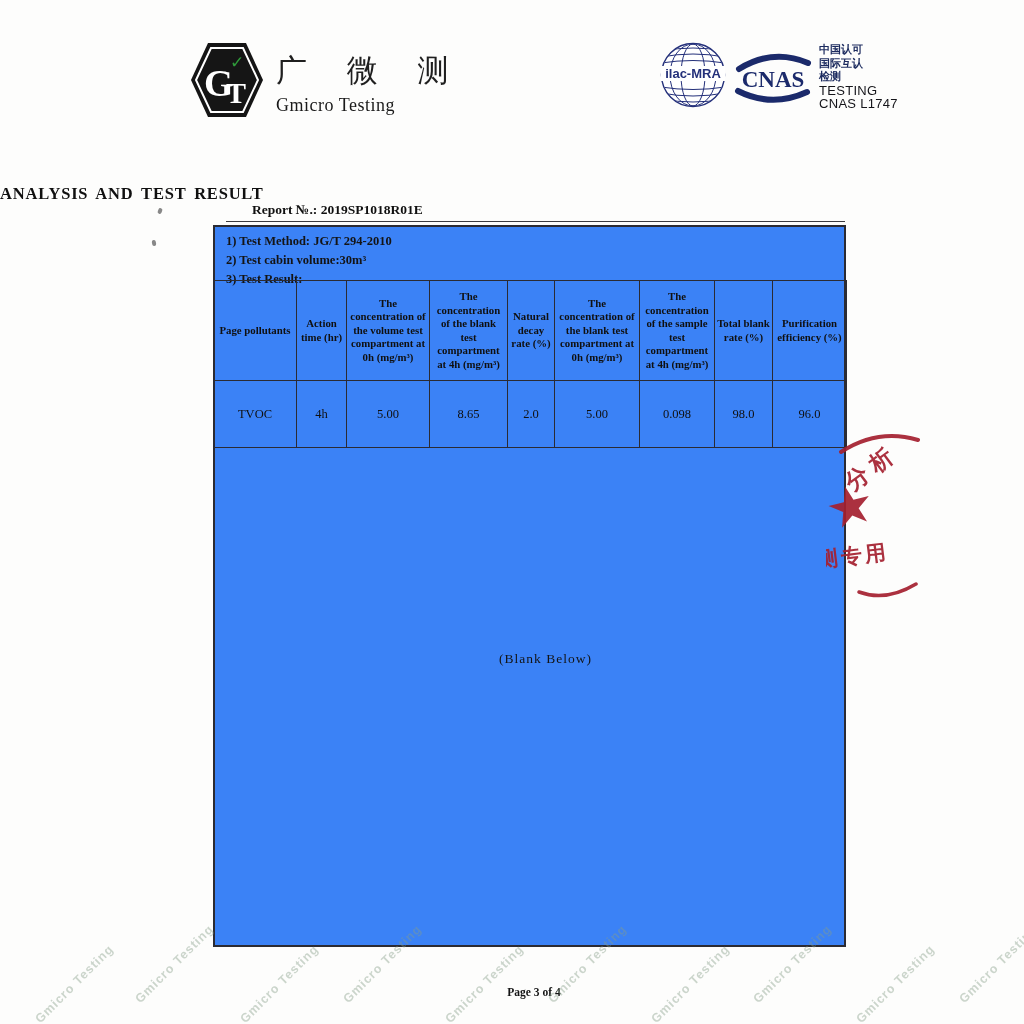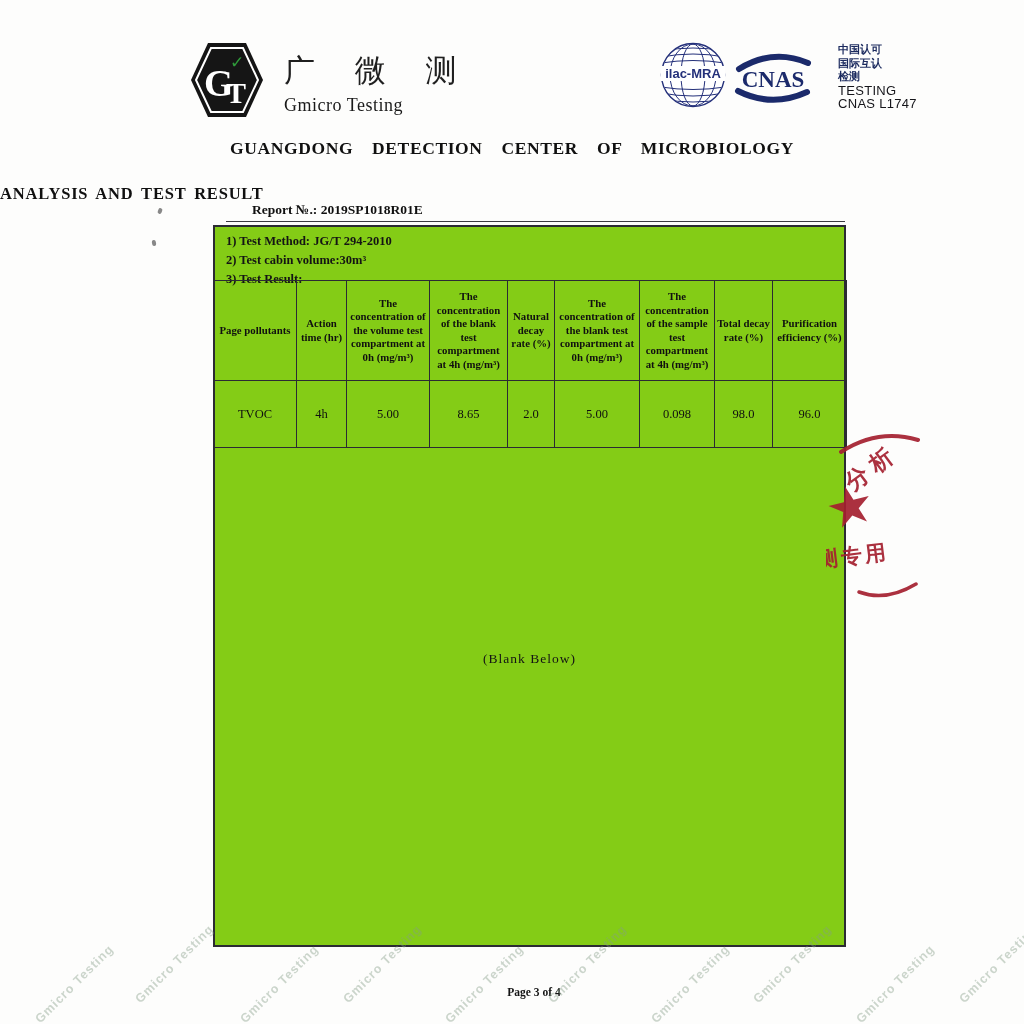--- a/index.html
+++ b/index.html
@@ -3,54 +3,54 @@
 <meta charset="utf-8">
 <style>
   * { margin:0; padding:0; box-sizing:border-box; }
   html,body { width:1024px; height:1024px; }
   body { font-family:"Liberation Serif", serif; background:#f6f6f4; }
   .page { position:relative; width:1024px; height:1024px; background:#fdfdfc; overflow:hidden; color:#151515; }
 
   
   .gt-block { position:absolute; left:188px; top:40px; display:flex; align-items:flex-start; }
   .gt-hex { width:78px; height:80px; }
-  .gt-names { margin-left:18px; padding-top:10px; }
+  .gt-names { margin-left:10px; padding-top:10px; }
   .gt-cn { font-size:31px; letter-spacing:16px; color:#1f1f1f; font-weight:500; white-space:nowrap; font-family:"Liberation Serif", serif; }
   .gt-en { font-size:18px; color:#1a1a1a; margin-top:3px; letter-spacing:0.5px; }
 
   .right-logos { position:absolute; left:658px; top:38px; display:flex; align-items:flex-start; }
   .ilac-svg { width:70px; height:70px; margin-top:2px; }
   .cnas-svg { width:82px; height:58px; margin-left:4px; margin-top:10px; }
-  .accred { margin-left:24px; margin-top:5px; font-family:"Liberation Sans", sans-serif; line-height:13.5px; }
+  .accred { margin-left:5px; margin-top:5px; font-family:"Liberation Sans", sans-serif; line-height:13.5px; }
   .accred .cn { font-size:11px; font-weight:bold; color:#1b2a5e; }
   .accred .en { font-size:13px; font-weight:normal; color:#15151a; letter-spacing:0.3px; }
 
   
   .org-title { position:absolute; left:0; top:138px; width:100%; text-align:center;
     font-size:17.5px; font-weight:bold; word-spacing:14px; letter-spacing:0.6px; color:#101010; }
   .doc-title { position:absolute; left:0; top:184px; width:100%; text-align:left;
     font-size:16.5px; font-weight:bold; letter-spacing:0.8px; word-spacing:3px; color:#101010; }
   .report-no { position:absolute; left:252px; top:202px; font-size:13.5px; font-weight:bold; color:#101010; }
   .report-underline { position:absolute; left:226px; top:221px; width:619px; border-top:1.5px solid #3a3a40; }
 
   
   .outer-box { position:absolute; left:213px; top:225px; width:633px; height:722px;
-    border:2px solid #2b2b33; background:#84cc16; }
+    border:2px solid #2b2b33; background:#3b82f6; }
   .notes { position:absolute; left:11px; top:5px; font-size:12.5px; font-weight:bold; line-height:19px; color:#141414; }
   .notes div { white-space:nowrap; }
 
   table.results { position:absolute; left:-2px; top:53px; border-collapse:collapse; table-layout:fixed; width:633px; }
   table.results th, table.results td { border:1.4px solid #2b2b33; text-align:center; vertical-align:middle; padding:1px 2px; }
   table.results th { font-size:10.8px; font-weight:bold; line-height:13.5px; color:#101010; }
   table.results td { font-size:12.5px; color:#101010; }
   tr.hdr { height:100px; }
   tr.datarow1 { height:69px; }
   tr.datarow2 { height:67px; }
 
-  .blank-below { position:absolute; left:0; top:424px; width:100%; text-align:center; font-size:13.5px; color:#141414; letter-spacing:1px; }
+  .blank-below { position:absolute; left:16px; top:424px; width:100%; text-align:center; font-size:13.5px; color:#141414; letter-spacing:1px; }
 
   
   .stamp { position:absolute; left:826px; top:420px; width:94px; height:186px; overflow:hidden; z-index:5; opacity:0.92; }
   .stamp-svg { position:absolute; left:0; top:0; }
   .stamp-upper { position:absolute; left:16px; top:32px; font-size:23px; font-weight:bold; color:#a52030;
     transform:rotate(-37deg); letter-spacing:7px; white-space:nowrap; }
   .stamp-lower { position:absolute; left:-9px; top:122px; font-size:21px; font-weight:bold; color:#a52030;
     transform:rotate(-7deg); letter-spacing:3px; white-space:nowrap; }
   .stamp-star { position:absolute; left:0px; top:60px; font-size:54px; color:#a52030;
     font-family:"DejaVu Sans", sans-serif; transform:rotate(-14deg); line-height:54px; }
@@ -110,21 +110,20 @@
     </svg>
     <div class="accred">
       <div class="cn">中国认可</div>
       <div class="cn">国际互认</div>
       <div class="cn">检测</div>
       <div class="en">TESTING</div>
       <div class="en">CNAS L1747</div>
     </div>
   </div>
 
-  <div class="org-title">GUANGDONG DETECTION CENTER OF MICROBIOLOGY</div>
   <div class="doc-title">ANALYSIS AND TEST RESULT</div>
   <div class="report-no">Report №.: 2019SP1018R01E</div>
   <div class="report-underline"></div>
 
   <div class="artifact" style="left:158px; top:208px; transform:rotate(20deg);"></div>
   <div class="artifact" style="left:152px; top:240px; transform:rotate(-10deg);"></div>
 
   <div class="outer-box">
     <div class="notes">
       <div>1) Test Method: JG/T 294-2010</div>
@@ -146,21 +145,21 @@
       </colgroup>
       <tbody>
           <tr class="hdr">
         <th>Page pollutants</th>
         <th>Action time (hr)</th>
         <th>The concentration of the volume test compartment at 0h (mg/m³)</th>
         <th>The concentration of the blank test compartment at 4h (mg/m³)</th>
         <th>Natural decay rate (%)</th>
         <th>The concentration of the blank test compartment at 0h (mg/m³)</th>
         <th>The concentration of the sample test compartment at 4h (mg/m³)</th>
-        <th>Total decay rate (%)</th>
+        <th>Total blank rate (%)</th>
         <th>Purification efficiency (%)</th>
       </tr>
       <tr class="datarow2">
         <td>TVOC</td>
         <td>4h</td>
         <td>5.00</td>
         <td>8.65</td>
         <td>2.0</td>
         <td>5.00</td>
         <td>0.098</td>

